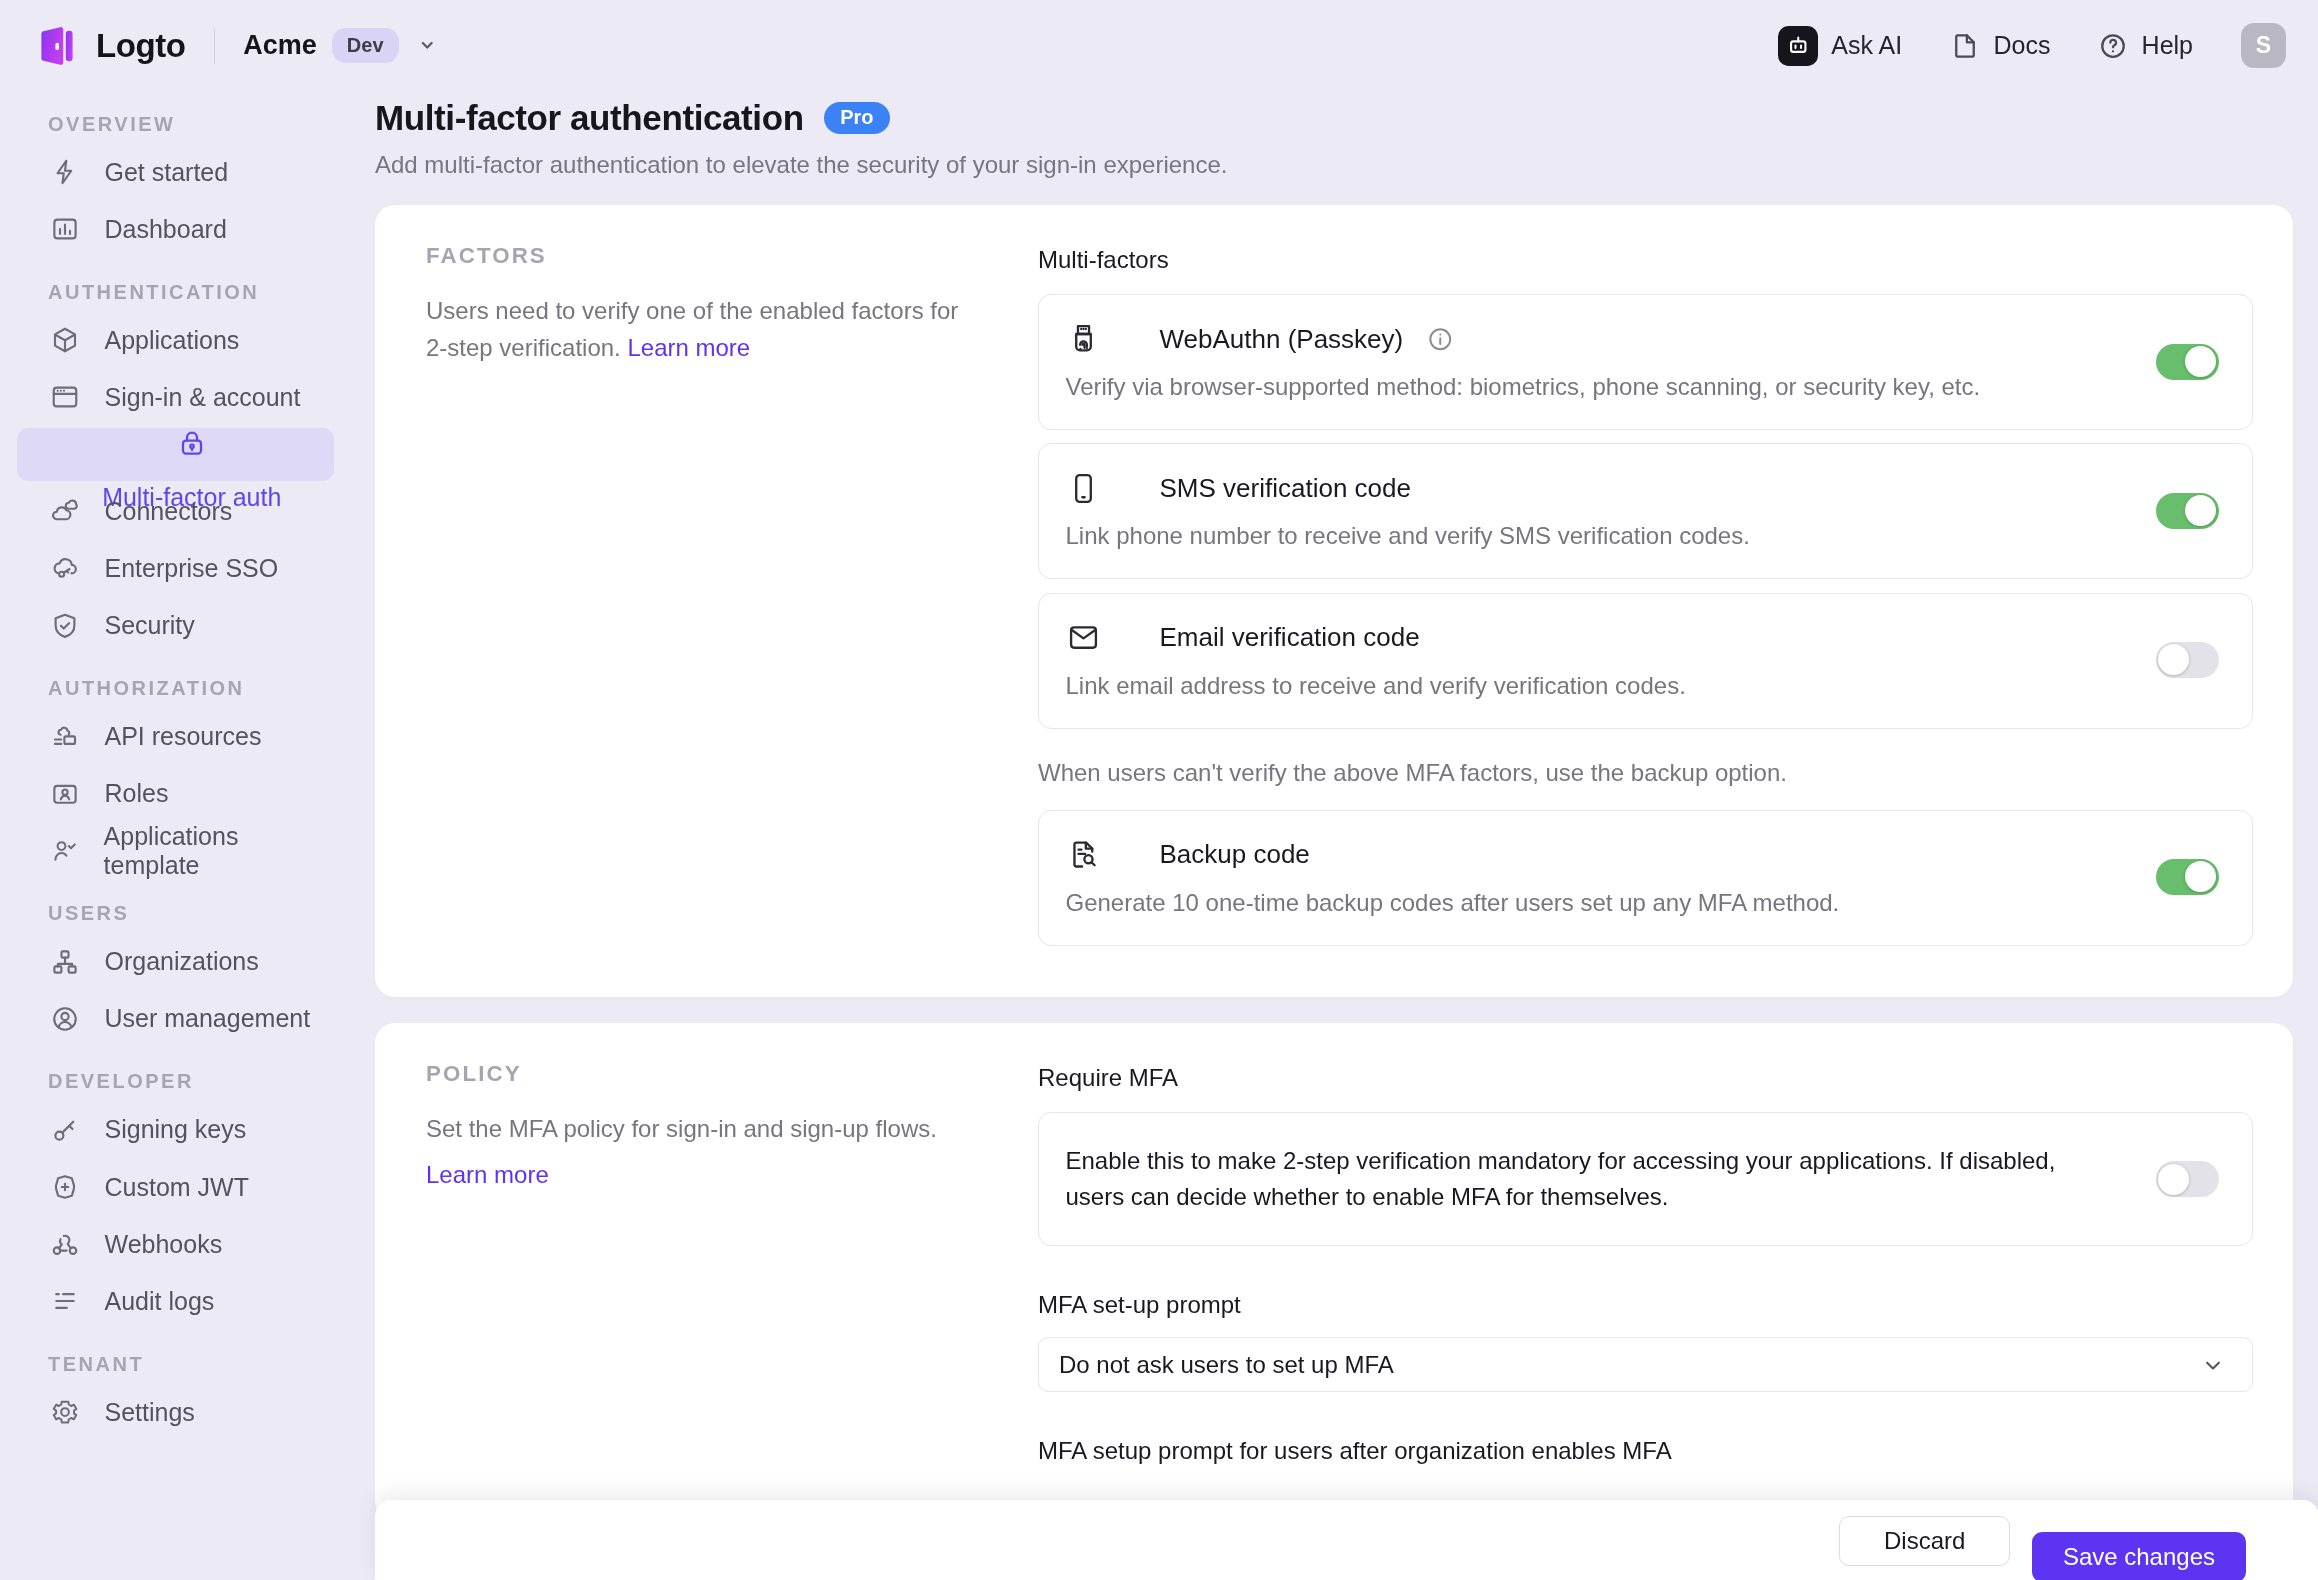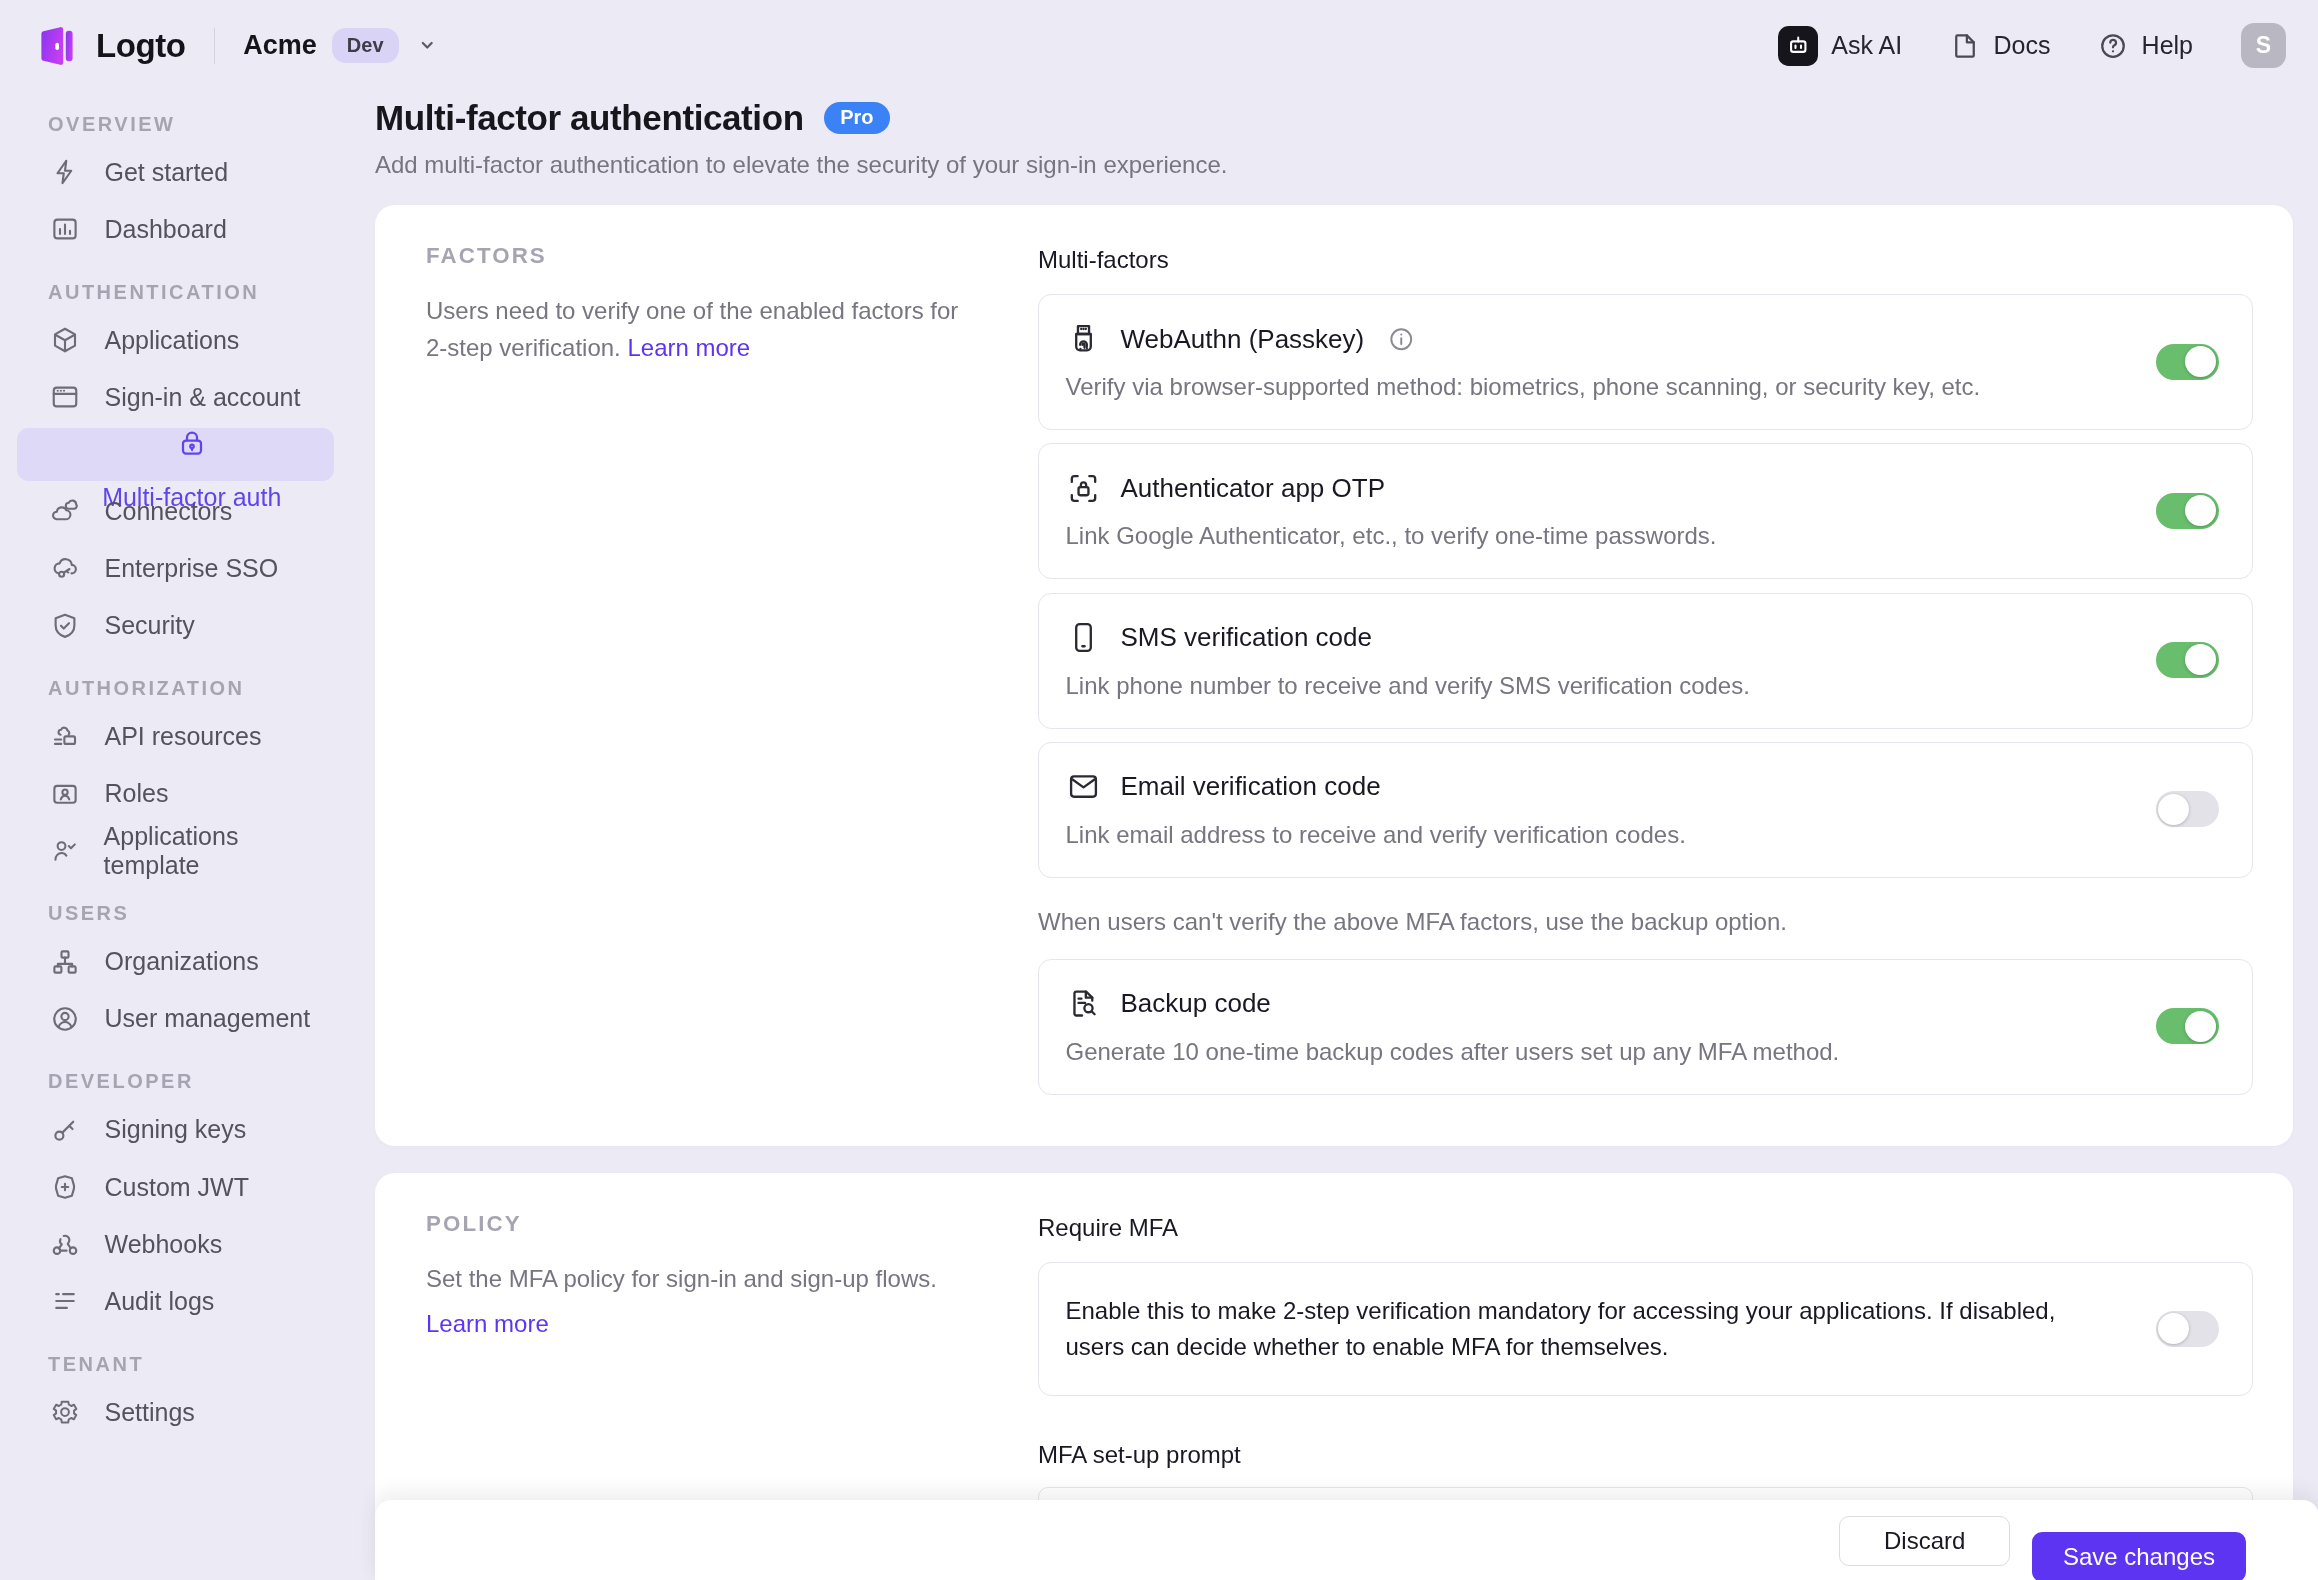--- a/index.html
+++ b/index.html
@@ -62,21 +62,21 @@
   .learn-link { color:var(--accent); text-decoration:none; cursor:pointer; }
   .learn-block { display:block; margin-top:8.3px; }
 
   .group-label { font-size:24px; color:#1a1923; margin:3px 0 20px; }
 
   .factor-box { border:1.2px solid #e6e4ec; border-radius:13.2px; padding:26.5px 33px 28px 26.5px;
     display:flex; align-items:center; margin-bottom:13.2px; background:#fff; }
   .factor-main { flex:1; min-width:0; padding-right:50px; }
   .factor-title-row { display:flex; align-items:center; gap:20px; }
   .factor-icon { width:35px; height:35px; color:#2b2a33; flex-shrink:0; }
-  .factor-title { font-size:26px; font-weight:500; color:#1a1923; }
+  .factor-title { font-size:26px; font-weight:500; color:#1a1923;margin-left:39px; }
   .info-icon { width:26.5px; height:26.5px; color:#8c8a94; margin-left:3.3px; cursor:pointer; }
   .factor-desc { margin-top:16.5px; font-size:24px; color:#77757f; }
 
   .toggle { width:63px; height:36px; border-radius:18px; background:#e3e2e8; position:relative;
     flex-shrink:0; cursor:pointer; transition:background .15s; }
   .toggle .knob { position:absolute; top:2.5px; left:2.5px; width:31px; height:31px; border-radius:50%;
     background:#fff; box-shadow:0 0.8px 3.3px rgba(0,0,0,0.25); }
   .toggle.on { background:var(--green); }
   .toggle.on .knob { left:auto; right:2.5px; }
 
@@ -387,38 +387,20 @@
                   </svg>
                 </span>
           </div>
           <div class="factor-desc">Verify via browser-supported method: biometrics, phone scanning, or security key, etc.</div>
         </div>
         <div class="toggle on">
               <div class="knob"></div>
             </div>
       </div>
 
-      <div class="factor-box">
-        <div class="factor-main">
-          <div class="factor-title-row">
-            <span class="factor-icon">
-                  <svg viewBox="0 0 24 24" fill="none" stroke="currentColor" stroke-width="1.6" stroke-linecap="round" stroke-linejoin="round">
-                    <path d="M8 3.5H5.8A1.8 1.8 0 0 0 4 5.3V7.5M16 3.5h2.2A1.8 1.8 0 0 1 20 5.3V7.5M8 20.5H5.8A1.8 1.8 0 0 1 4 18.7V16.5M16 20.5h2.2a1.8 1.8 0 0 0 1.8-1.8V16.5"></path>
-                    <rect x="8.6" y="11" width="6.8" height="5.6" rx="1.1"></rect>
-                    <path d="M10.2 11V9.6a1.8 1.8 0 0 1 3.6 0V11"></path>
-                  </svg>
-                </span>
-            <span class="factor-title">Authenticator app OTP</span>
-          </div>
-          <div class="factor-desc">Link Google Authenticator, etc., to verify one-time passwords.</div>
-        </div>
-        <div class="toggle on">
-              <div class="knob"></div>
-            </div>
-      </div>
 
       <div class="factor-box">
         <div class="factor-main">
           <div class="factor-title-row">
             <span class="factor-icon">
                   <svg viewBox="0 0 24 24" fill="none" stroke="currentColor" stroke-width="1.6" stroke-linecap="round" stroke-linejoin="round">
                     <rect x="7" y="2.8" width="10" height="18.4" rx="2.4"></rect>
                     <path d="M11.2 18h1.6"></path>
                   </svg>
                 </span>

